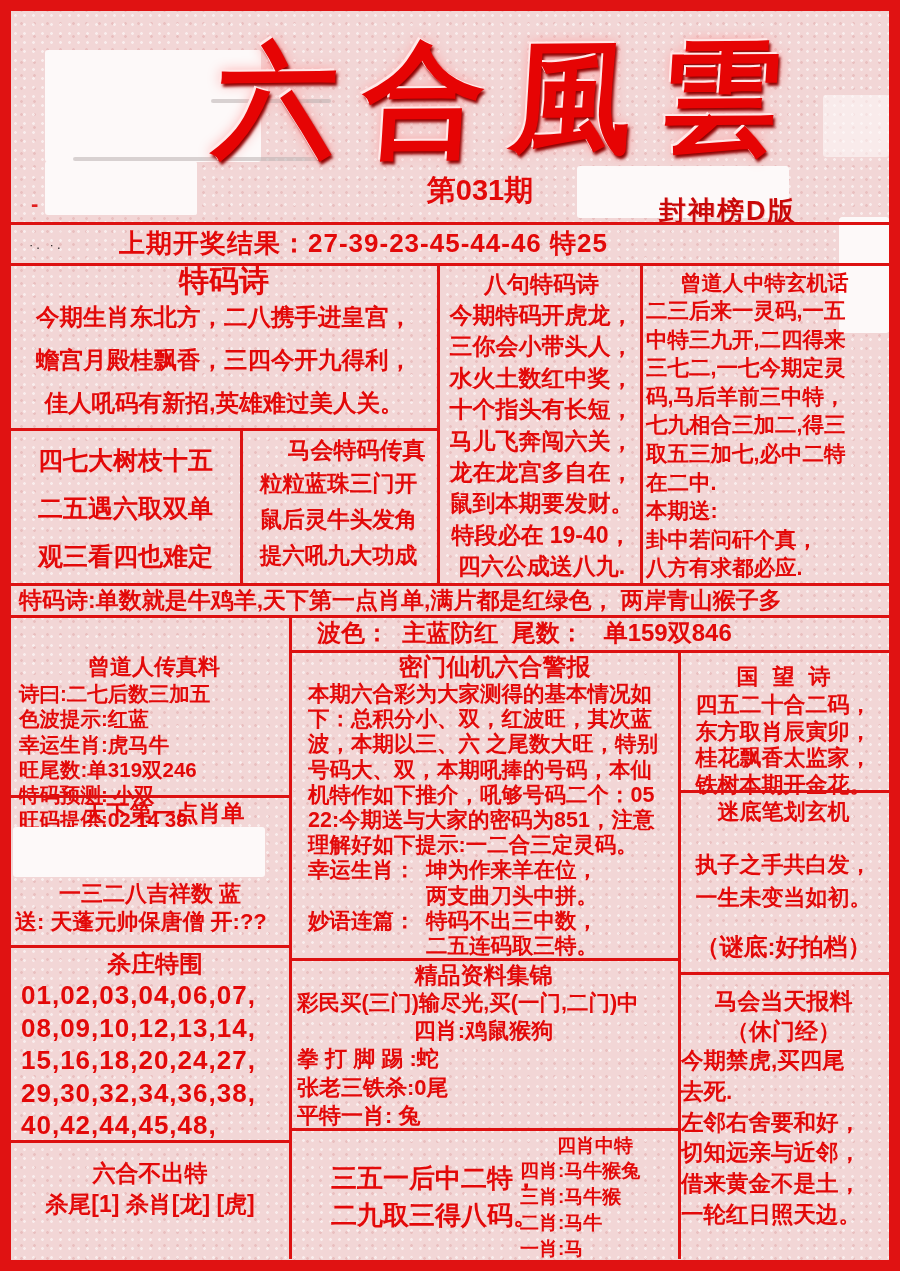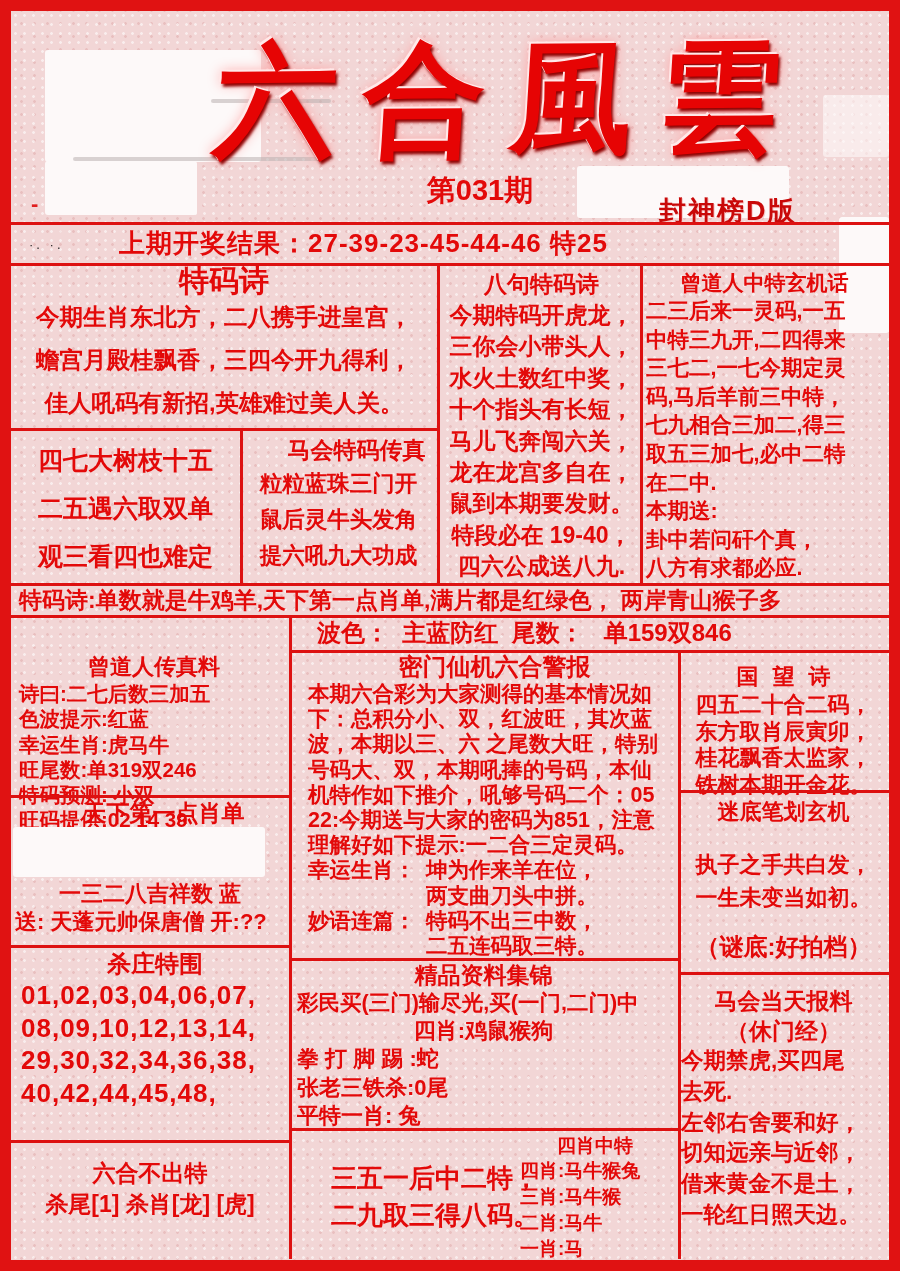--- a/index.html
+++ b/index.html
@@ -206,20 +206,21 @@
       <div class="patch" style="left:2px;top:34px;width:252px;height:50px;"></div>
       <div class="l1">一三二八吉祥数 蓝</div>
       <div class="l2">送: 天蓬元帅保唐僧 开:??</div>
     </div>
     <div class="hline" style="left:0;width:278px;top:934px;"></div>
 
     <div class="b shaz">
       <div class="ti">杀庄特围</div>
       <div class="ln">01,02,03,04,06,07,</div>
       <div class="ln">08,09,10,12,13,14,</div>
+      <div class="ln">15,16,18,20,24,27,</div>
       <div class="ln">29,30,32,34,36,38,</div>
       <div class="ln">40,42,44,45,48,</div>
     </div>
     <div class="hline" style="left:0;width:278px;top:1129px;"></div>
 
     <div class="b nospec">
       <div class="ti">六合不出特</div>
       <div class="ln">杀尾[1]  杀肖[龙] [虎]</div>
     </div>
 

